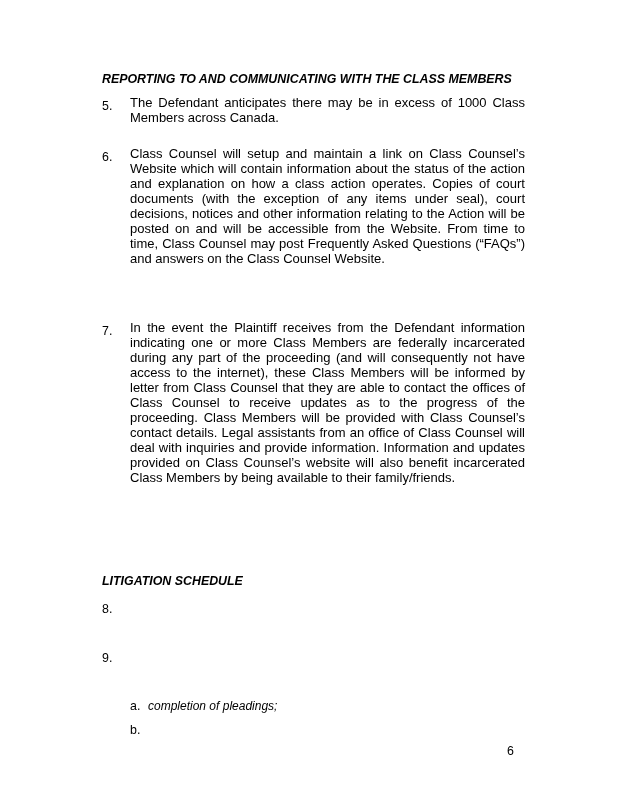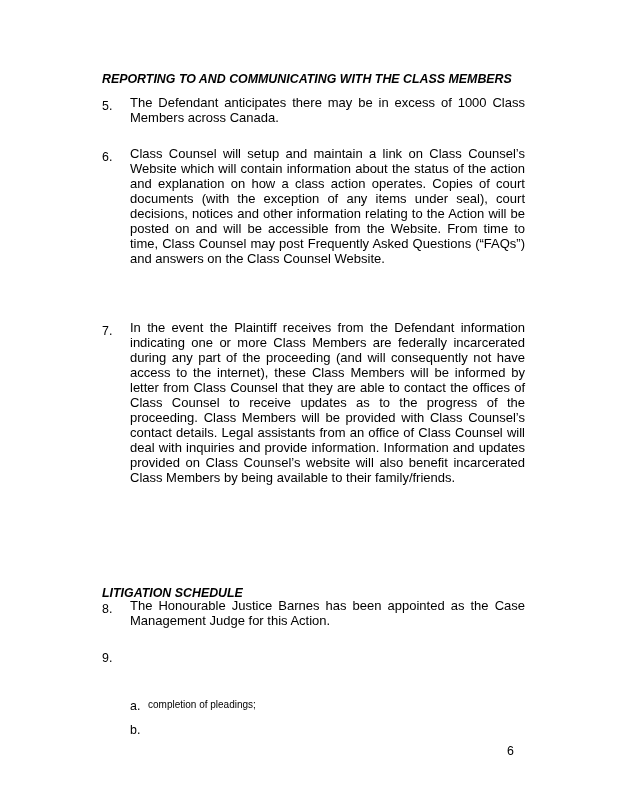--- a/index.html
+++ b/index.html
@@ -3,43 +3,42 @@
 <meta charset="utf-8">
 <style>
   html, body { margin: 0; padding: 0; background: #ffffff; }
   body { width: 624px; height: 808px; position: relative; overflow: hidden;
          font-family: "Liberation Sans", sans-serif; color: #000; }
   .page { position: absolute; left: 0; top: 0; width: 624px; height: 651px; background: #fff; }
   .heading { position: absolute; left: 102px; font-size: 12.4px; font-weight: bold; font-style: italic; letter-spacing: 0; white-space: nowrap; }
   .num { position: absolute; left: 102px; font-size: 12.4px; }
   .para { position: absolute; left: 130px; width: 395px; font-size: 13px; line-height: 15px; text-align: justify; }
   .sub-letter { position: absolute; left: 130px; font-size: 12.4px; }
-  .sub-text { position: absolute; left: 148px; font-size: 10px; white-space: nowrap; }
+  .sub-text { position: absolute; left: 148px; font-size: 12px; white-space: nowrap; font-style: italic; }
   .pagenum { position: absolute; left: 507px; top: 744px; font-size: 12.4px; }
 </style>
 </head>
 <body>
 
 <div class="page">
 
   <div class="heading" style="top:72px">REPORTING TO AND COMMUNICATING WITH THE CLASS MEMBERS</div>
 
   <div class="num" style="top:99px">5.</div>
   <div class="para" style="top:95px">The Defendant anticipates there may be in excess of 1000 Class Members across Canada.</div>
 
   <div class="num" style="top:150px">6.</div>
   <div class="para" style="top:146px">Class Counsel will setup and maintain a link on Class Counsel’s Website which will contain information about the status of the action and explanation on how a class action operates.  Copies of court documents (with the exception of any items under seal), court decisions, notices and other information relating to the Action will be posted on and will be accessible from the Website.  From time to time, Class Counsel may post Frequently Asked Questions (“FAQs”) and answers on the Class Counsel Website.</div>
 
   <div class="num" style="top:324px">7.</div>
   <div class="para" style="top:320px">In the event the Plaintiff receives from the Defendant information indicating one or more Class Members are federally incarcerated during any part of the proceeding (and will consequently not have access to the internet), these Class Members will be informed by letter from Class Counsel that they are able to contact the offices of Class Counsel to receive updates as to the progress of the proceeding. Class Members will be provided with Class Counsel’s contact details.  Legal assistants from an office of Class Counsel will deal with inquiries and provide information. Information and updates provided on Class Counsel’s website will also benefit incarcerated Class Members by being available to their family/friends.</div>
 
-  <div class="heading" style="top:586px">LITIGATION SCHEDULE</div>
+  <div class="heading" style="top:574px">LITIGATION SCHEDULE</div>
 
   <div class="num" style="top:602px">8.</div>
-  <div class="para" style="top:598px">The Honourable Justice Barnes has been appointed as the Case Management Judge for this Action.</div>
 
   <div class="num" style="top:651px">9.</div>
 
   <div class="sub-letter" style="top:699px">a.</div>
   <div class="sub-text" style="top:699px">completion of pleadings;</div>
 
   <div class="sub-letter" style="top:723px">b.</div>
 
   <div class="pagenum">6</div>
 </div>

